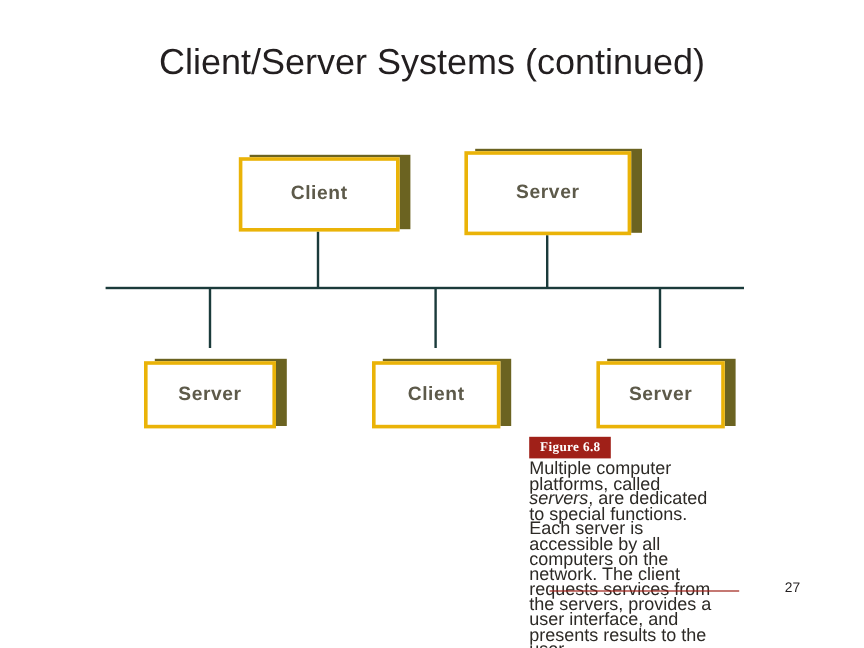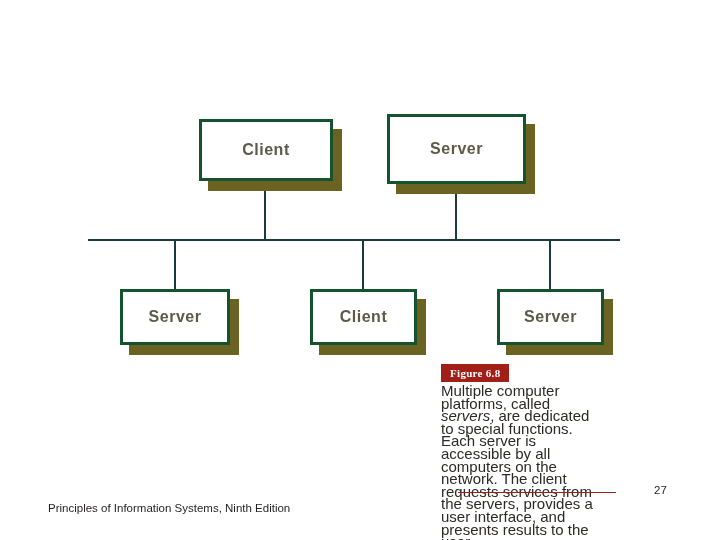--- a/index.html
+++ b/index.html
@@ -55,25 +55,25 @@
     position: absolute;
     left: 9px;
     top: 10px;
     width: 100%;
     height: 100%;
     background: #6b6321;
   }
   .node .face {
     position: absolute;
     left: 0;
-    top: 0;
+    top: 12px;
     width: 100%;
     height: 100%;
     box-sizing: border-box;
-    border: 3px solid #14532d;
+    border: 3px solid #eab308;
     background: #ffffff;
     display: flex;
     align-items: center;
     justify-content: center;
   }
   .node .face span {
     font-family: "Liberation Sans", sans-serif;
     font-weight: bold;
     font-size: 16px;
     color: #5d5a4a;
@@ -172,20 +172,21 @@
     font-family: "Liberation Sans", sans-serif;
     font-size: 11.5px;
     color: #231f20;
   }
 </style>
 </head>
 <body>
 
 <div id="slide">
 
+  <div class="slide-title">Client/Server Systems (continued)</div>
 
   <div class="diagram">
 
     <div class="bus"></div>
 
     <div class="drop" id="drop-client-top"></div>
     <div class="drop" id="drop-server-top"></div>
     <div class="drop" id="drop-server-bl"></div>
     <div class="drop" id="drop-client-bc"></div>
     <div class="drop" id="drop-server-br"></div>
@@ -228,16 +229,15 @@
   </div>
 
   <div class="figure-block">
     <div class="figure-badge">Figure 6.8</div>
     <div class="figure-body">
       <span>Multiple computer platforms, called </span><em>servers</em><span>, are dedicated to special functions. Each server is accessible by all computers on the network. The client requests services from the servers, provides a user interface, and presents results to the user.</span>
     </div>
   </div>
   <div class="figure-rule"></div>
 
-  <div class="footer-text">Principles of Information Systems, Ninth Edition</div>
   <div class="footer-page">27</div>
 
 </div>
 
 </body></html>

